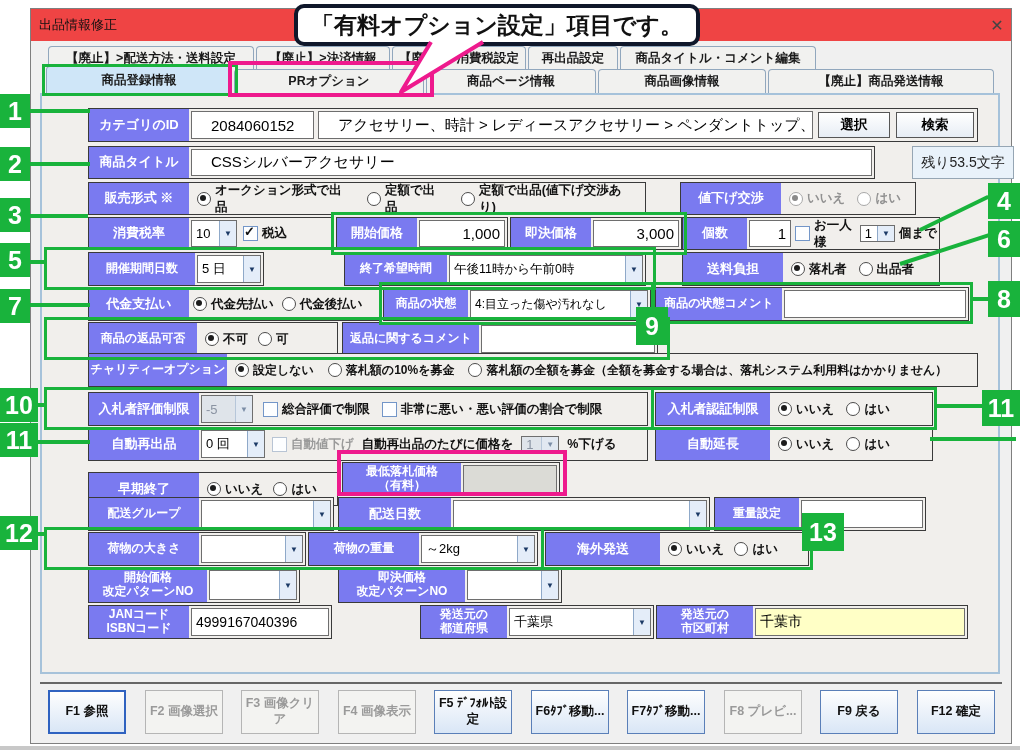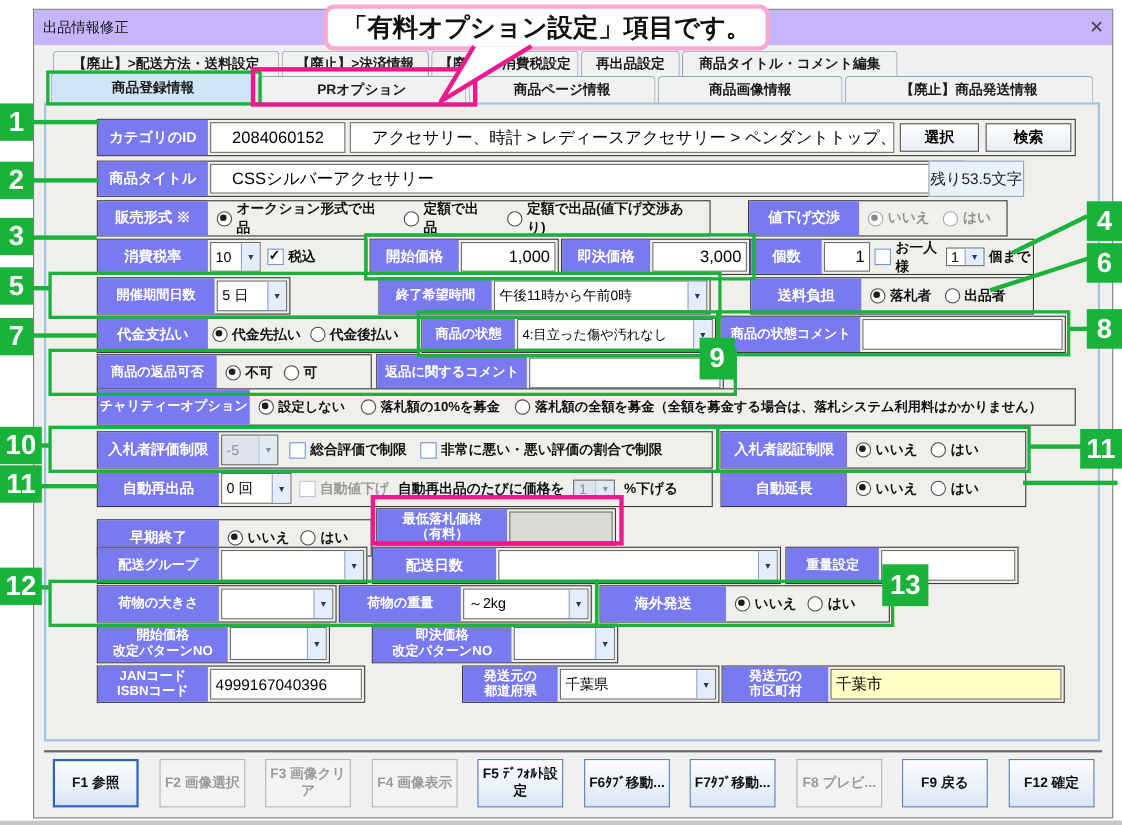--- a/index.html
+++ b/index.html
@@ -1,21 +1,21 @@
 <!DOCTYPE html>
 <html><head>
 <meta charset="utf-8">
 <style>
   html,body{margin:0;padding:0;}
   body{width:1020px;height:750px;position:relative;background:#ffffff;
        font-family:"Liberation Sans",sans-serif;overflow:hidden;}
   .abs{position:absolute;box-sizing:border-box;}
   
   .dialog{background:#f0f0f0;border:1px solid #7f7f7f;}
-  .titlebar{background:#c4b5fd;display:flex;align-items:center;padding-left:8px;
+  .titlebar{background:#ef4444;display:flex;align-items:center;padding-left:8px;
             font-size:13px;color:#111;}
   .closebtn{display:flex;align-items:center;justify-content:center;font-size:16px;color:#444;cursor:pointer;}
   
   .tab{position:absolute;box-sizing:border-box;border:1px solid #91a7bd;border-bottom:none;
        background:#f1f1ef;border-radius:4px 4px 0 0;display:flex;align-items:center;justify-content:center;
        font-size:12.5px;font-weight:bold;color:#1a1a1a;z-index:4;}
   .tab.act{background:#cfe6f8;z-index:6;}
   .panel{background:#f1efec;border:2px solid #a6c2da;z-index:1;}
   
   .grp{position:absolute;box-sizing:border-box;display:flex;align-items:stretch;
@@ -54,21 +54,21 @@
   .sbtn{margin:3px;border:1px solid #565656;background:linear-gradient(#ffffff,#e7edf5);
         font-weight:bold;font-size:13.5px;display:flex;align-items:center;justify-content:center;flex:none;}
   .note{background:#e9f2fa;border:1px solid #96a6b4;display:flex;align-items:center;justify-content:center;
         font-size:14px;color:#222;z-index:3;}
   
   .gbox{border:3px solid #19b33c;z-index:10;pointer-events:none;}
   .pbox{border:4px solid #ee1a8d;z-index:11;pointer-events:none;}
   .marker{background:#19b33c;color:#fff;font-weight:bold;font-size:25px;display:flex;
           align-items:center;justify-content:center;z-index:12;}
   .gline{background:#19b33c;height:4px;z-index:9;}
-  .callout{background:#fff;border:4px solid #f9a8d4;border-radius:10px;display:flex;align-items:center;
+  .callout{background:#fff;border:4px solid #0f172a;border-radius:10px;display:flex;align-items:center;
            justify-content:center;font-size:23px;font-weight:bold;color:#111;z-index:31;}
   .tail{z-index:32;}
   
   .fbtn{position:absolute;top:690px;width:78px;height:44px;box-sizing:border-box;
         border:1px solid #5a7fb8;background:linear-gradient(#fefefe,#d9e6f6);
         display:flex;align-items:center;justify-content:center;text-align:center;
         font-size:12.5px;font-weight:bold;color:#111;line-height:1.25;padding:2px;z-index:3;cursor:pointer;}
   .fbtn.focus{border:2px solid #2f62c0;}
   .fbtn.fdis{border:1px solid #b5b5b5;background:#f3f3f1;color:#9a9a9a;cursor:default;}
   .hr{background:#666;z-index:2;}
@@ -102,21 +102,21 @@
   <span class="inp big" style="width:98px;">2084060152</span>
   <span class="inp big" style="flex:1;">アクセサリー、時計 &gt; レディースアクセサリー &gt; ペンダントトップ、チャーム &gt; シ</span>
   <span class="sbtn" style="width:70px;">選択</span>
   <span class="sbtn" style="width:76px;">検索</span>
 </div>
 
 <div class="grp" style="left:88px;top:146px;width:787px;height:33px;">
   <span class="lbl" style="width:100px;">商品タイトル</span>
   <span class="inp big" style="flex:1;">CSSシルバーアクセサリー</span>
 </div>
-<div class="abs note" style="left:844px;top:146px;width:87px;height:33px;">残り53.5文字</div>
+<div class="abs note" style="left:912px;top:146px;width:102px;height:33px;">残り53.5文字</div>
 
 <div class="grp" style="left:88px;top:182px;width:558px;height:33px;">
   <span class="lbl" style="width:100px;">販売形式 ※</span>
   <span class="rads" style="gap:14px;">
     <span class="radio sel">
         <span class="rdot"></span>
         <span>オークション形式で出品</span>
       </span>
     <span class="radio">
         <span class="rdot"></span>

